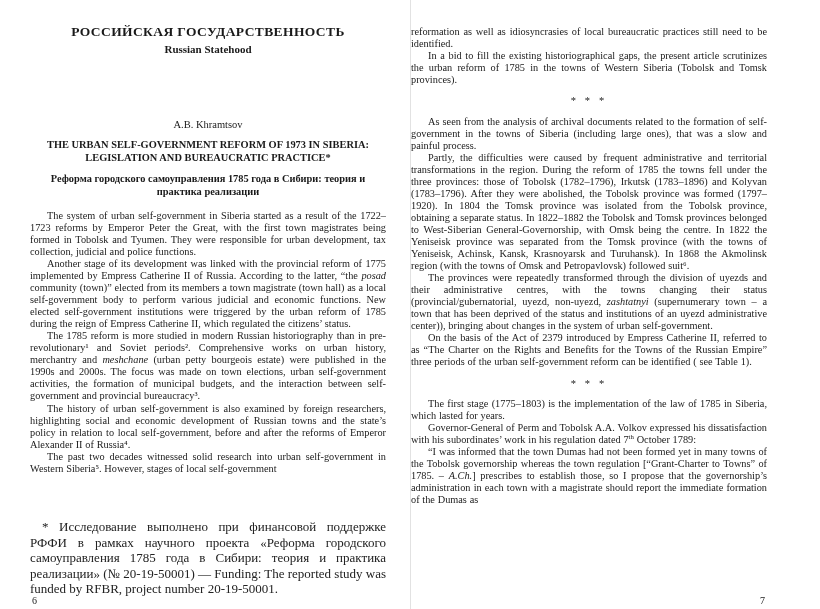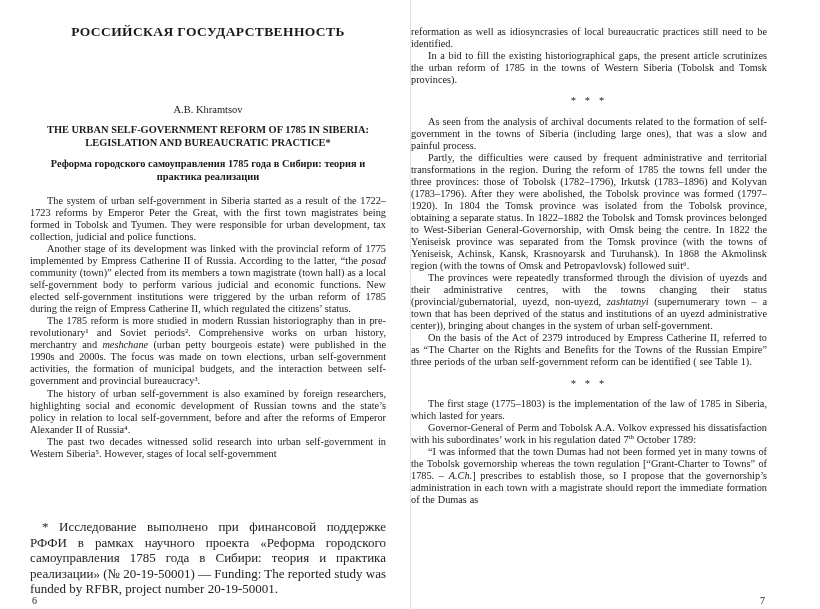--- a/index.html
+++ b/index.html
@@ -72,22 +72,23 @@
 </style>
 </head>
 <body>
 
 <div class="spread">
 
   <div class="gutter-line"></div>
 
   <div class="page left">
     <div class="kicker">РОССИЙСКАЯ ГОСУДАРСТВЕННОСТЬ</div>
+    <div class="kicker-en">Russian Statehood</div>
     <div class="author-latin">А.В. Khramtsov</div>
-    <div class="title-en">THE URBAN SELF-GOVERNMENT REFORM OF 1785 IN SIBERIA: LEGISLATION AND BUREAUCRATIC PRACTICE*</div>
+    <div class="title-en">THE URBAN SELF-GOVERNMENT REFORM OF 1973 IN SIBERIA: LEGISLATION AND BUREAUCRATIC PRACTICE*</div>
     <div class="title-ru">Реформа городского самоуправления 1785 года в Сибири: теория и практика реализации</div>
     <div class="page-body">
         <p class="para indent"><span>The system of urban self-government in Siberia started as a result of the 1722–1723 reforms by Emperor Peter the Great, with the first town magistrates being formed in Tobolsk and Tyumen. They were responsible for urban development, tax collection, judicial and police functions.</span></p>
         <p class="para indent"><span>Another stage of its development was linked with the provincial reform of 1775 implemented by Empress Catherine II of Russia. According to the latter, “the </span><span class="it">posad</span><span> community (town)” elected from its members a town magistrate (town hall) as a local self-government body to perform various judicial and economic functions. New elected self-government institutions were triggered by the urban reform of 1785 during the reign of Empress Catherine II, which regulated the citizens’ status.</span></p>
         <p class="para indent"><span>The 1785 reform is more studied in modern Russian historiography than in pre-revolutionary¹ and Soviet periods². Comprehensive works on urban history, merchantry and </span><span class="it">meshchane</span><span> (urban petty bourgeois estate) were published in the 1990s and 2000s. The focus was made on town elections, urban self-government activities, the formation of municipal budgets, and the interaction between self-government and provincial bureaucracy³.</span></p>
         <p class="para indent"><span>The history of urban self-government is also examined by foreign researchers, highlighting social and economic development of Russian towns and the state’s policy in relation to local self-government, before and after the reforms of Emperor Alexander II of Russia⁴.</span></p>
         <p class="para indent"><span>The past two decades witnessed solid research into urban self-government in Western Siberia⁵. However, stages of local self-government</span></p>
       </div>
     <div class="footnote">* Исследование выполнено при финансовой поддержке РФФИ в рамках научного проекта «Реформа городского самоуправления 1785 года в Сибири: теория и практика реализации» (№ 20-19-50001) — Funding: The reported study was funded by RFBR, project number 20-19-50001.</div>
     <div class="pagenum pn-left">6</div>

